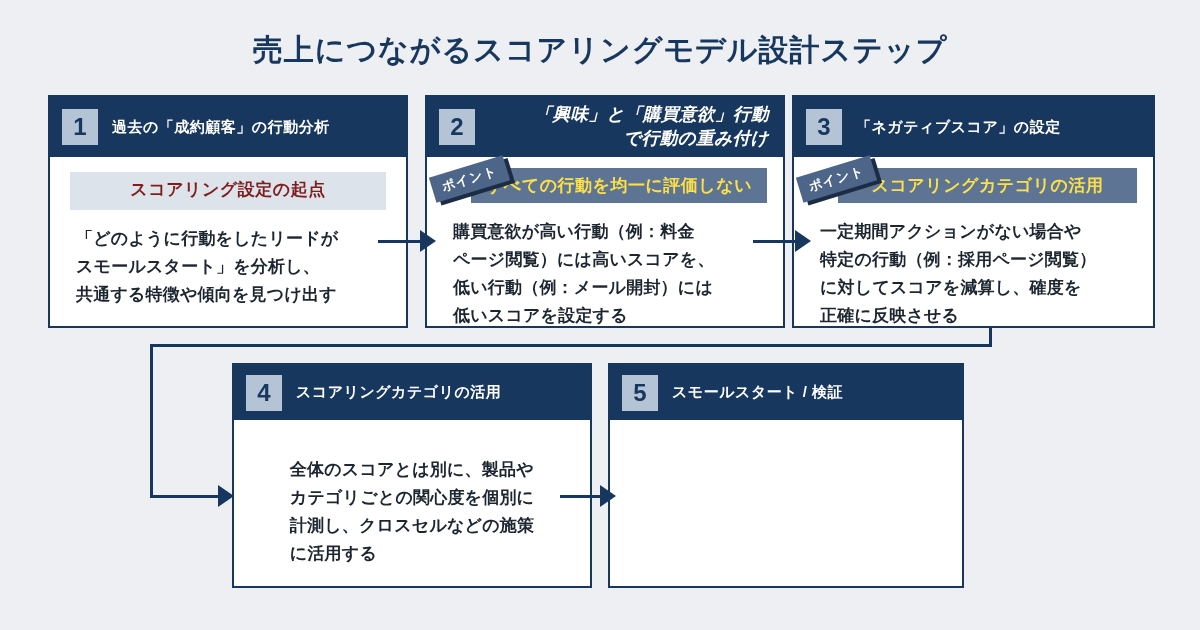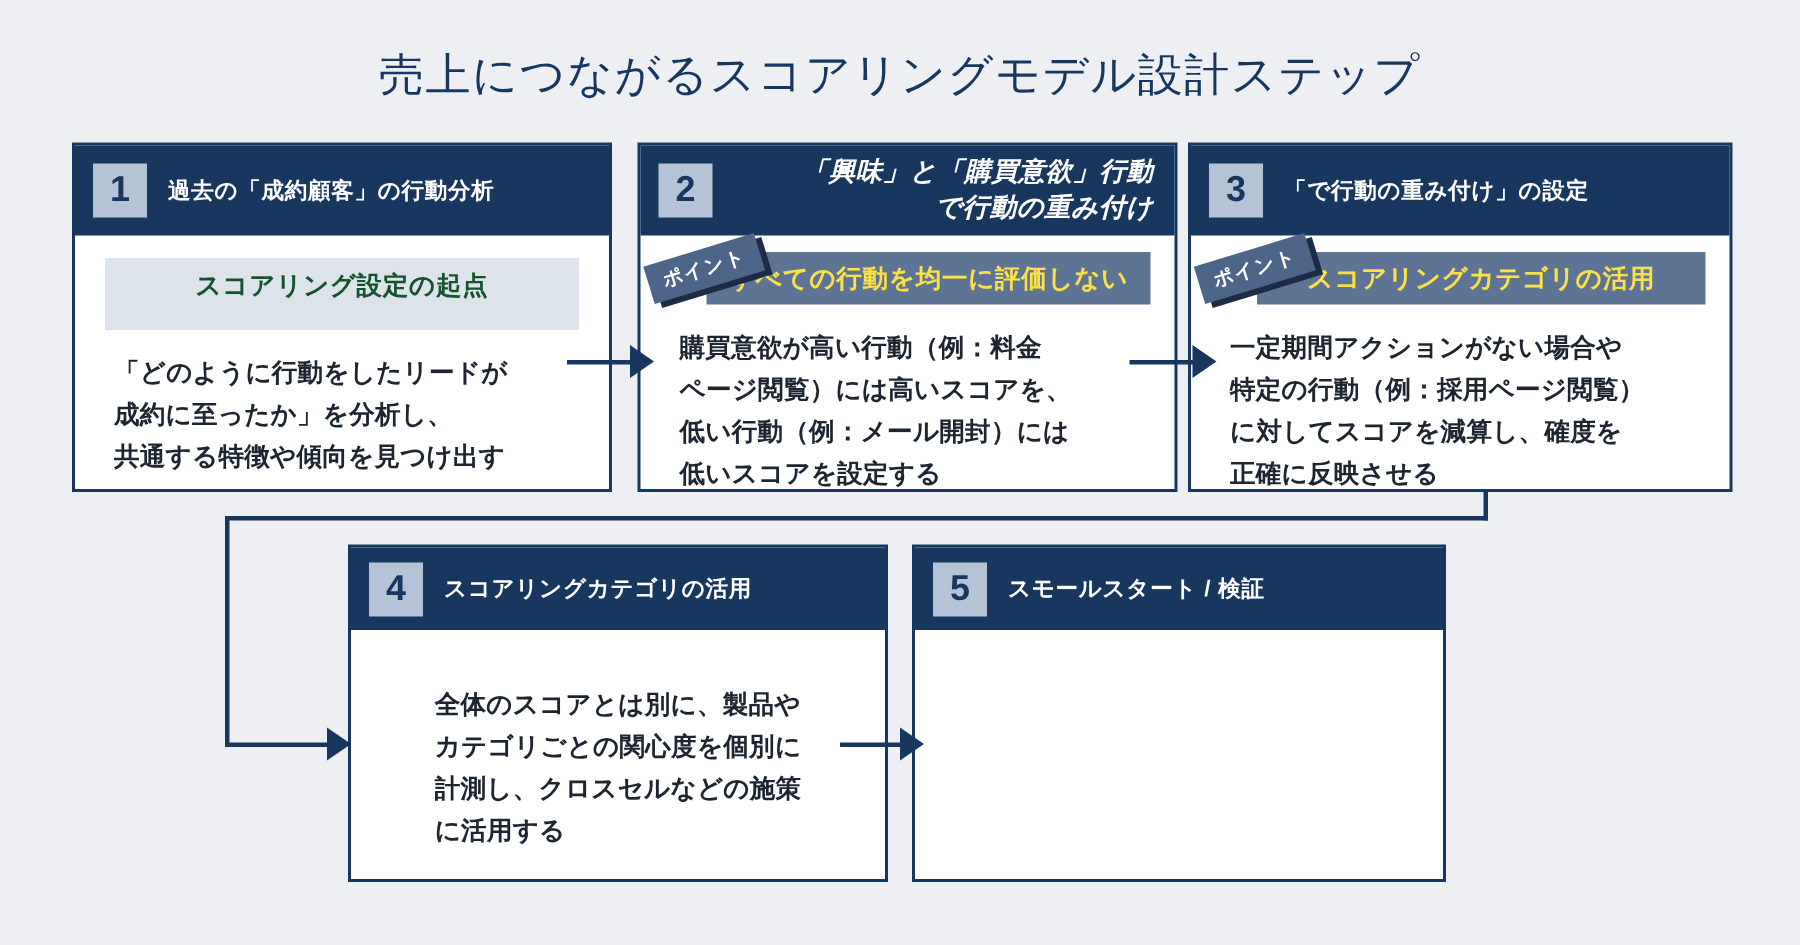--- a/index.html
+++ b/index.html
@@ -5,21 +5,21 @@
   * { margin:0; padding:0; box-sizing:border-box; }
   html,body { width:1200px; height:630px; }
   body {
     font-family:"Liberation Sans","DejaVu Sans",sans-serif;
     background:#edeff2;
   }
   .stage { position:relative; width:1200px; height:630px; background:#edeff2; overflow:hidden; }
 
   .main-title {
     position:absolute; top:30px; left:0; width:100%;
-    text-align:center; font-size:30px; font-weight:400;
+    text-align:center; font-size:30px; font-weight:700;
     color:#17375e; letter-spacing:1px;
   }
 
   .step {
     position:absolute; background:#ffffff;
     border:2px solid #17375e;
   }
   .step-header {
     background:#17375e; display:flex; align-items:center;
     padding:0 12px; height:60px;
@@ -35,23 +35,23 @@
     color:#fff; font-size:15px; font-weight:700;
     margin-left:14px; letter-spacing:0.5px; white-space:pre-line;
   }
   .head-title.two-line {
     font-size:17.5px; line-height:1.35; text-align:right; flex:1; padding-right:2px;font-style:italic;
   }
 
   .step-body { position:relative; }
 
   .label-bar {
-    margin:15px 20px 0 20px; height:48px; line-height:38px;
-    background:#dce3ea; color:#14532d;
-    font-size:17px; font-weight:800; text-align:center; letter-spacing:0.5px;
+    margin:15px 20px 0 20px; height:38px; line-height:38px;
+    background:#dce3ea; color:#7f1d1d;
+    font-size:17px; font-weight:800; text-align:center; letter-spacing:0.5px;font-family:Liberation Mono, monospace;
   }
   .point-bar {
     margin:11px 16px 0 44px; height:35px; line-height:35px;
     background:#5d7494; color:#fde047;
     font-size:17px; font-weight:700; text-align:center; letter-spacing:0.5px;
   }
   .point-tag {
     position:absolute; left:4px; top:-2px; z-index:2;
     transform:rotate(-17deg);
     background:#4d6589; color:#fff;
@@ -84,21 +84,21 @@
   <h1 class="main-title">売上につながるスコアリングモデル設計ステップ</h1>
 
   <div class="step" style="left:48px; top:95px; width:360px; height:233px;">
     <div class="step-header">
       <div class="chip">1</div>
       <div class="head-title">過去の「成約顧客」の行動分析</div>
     </div>
     <div class="step-body">
       <div class="label-bar">スコアリング設定の起点</div>
       <div class="para">「どのように行動をしたリードが
-成約に至ったか」を分析し、
+スモールスタート」を分析し、
 共通する特徴や傾向を見つけ出す</div>
     </div>
   </div>
 
   <div class="step" style="left:425px; top:95px; width:360px; height:233px;">
     <div class="step-header">
       <div class="chip">2</div>
       <div class="head-title two-line">「興味」と「購買意欲」行動
 で行動の重み付け</div>
     </div>
@@ -108,21 +108,21 @@
       <div class="para">購買意欲が高い行動（例：料金
 ページ閲覧）には高いスコアを、
 低い行動（例：メール開封）には
 低いスコアを設定する</div>
     </div>
   </div>
 
   <div class="step" style="left:792px; top:95px; width:363px; height:233px;">
     <div class="step-header">
       <div class="chip">3</div>
-      <div class="head-title">「で行動の重み付け」の設定</div>
+      <div class="head-title">「ネガティブスコア」の設定</div>
     </div>
     <div class="step-body">
       <div class="point-tag">ポイント</div>
       <div class="point-bar">スコアリングカテゴリの活用</div>
       <div class="para">一定期間アクションがない場合や
 特定の行動（例：採用ページ閲覧）
 に対してスコアを減算し、確度を
 正確に反映させる</div>
     </div>
   </div>

